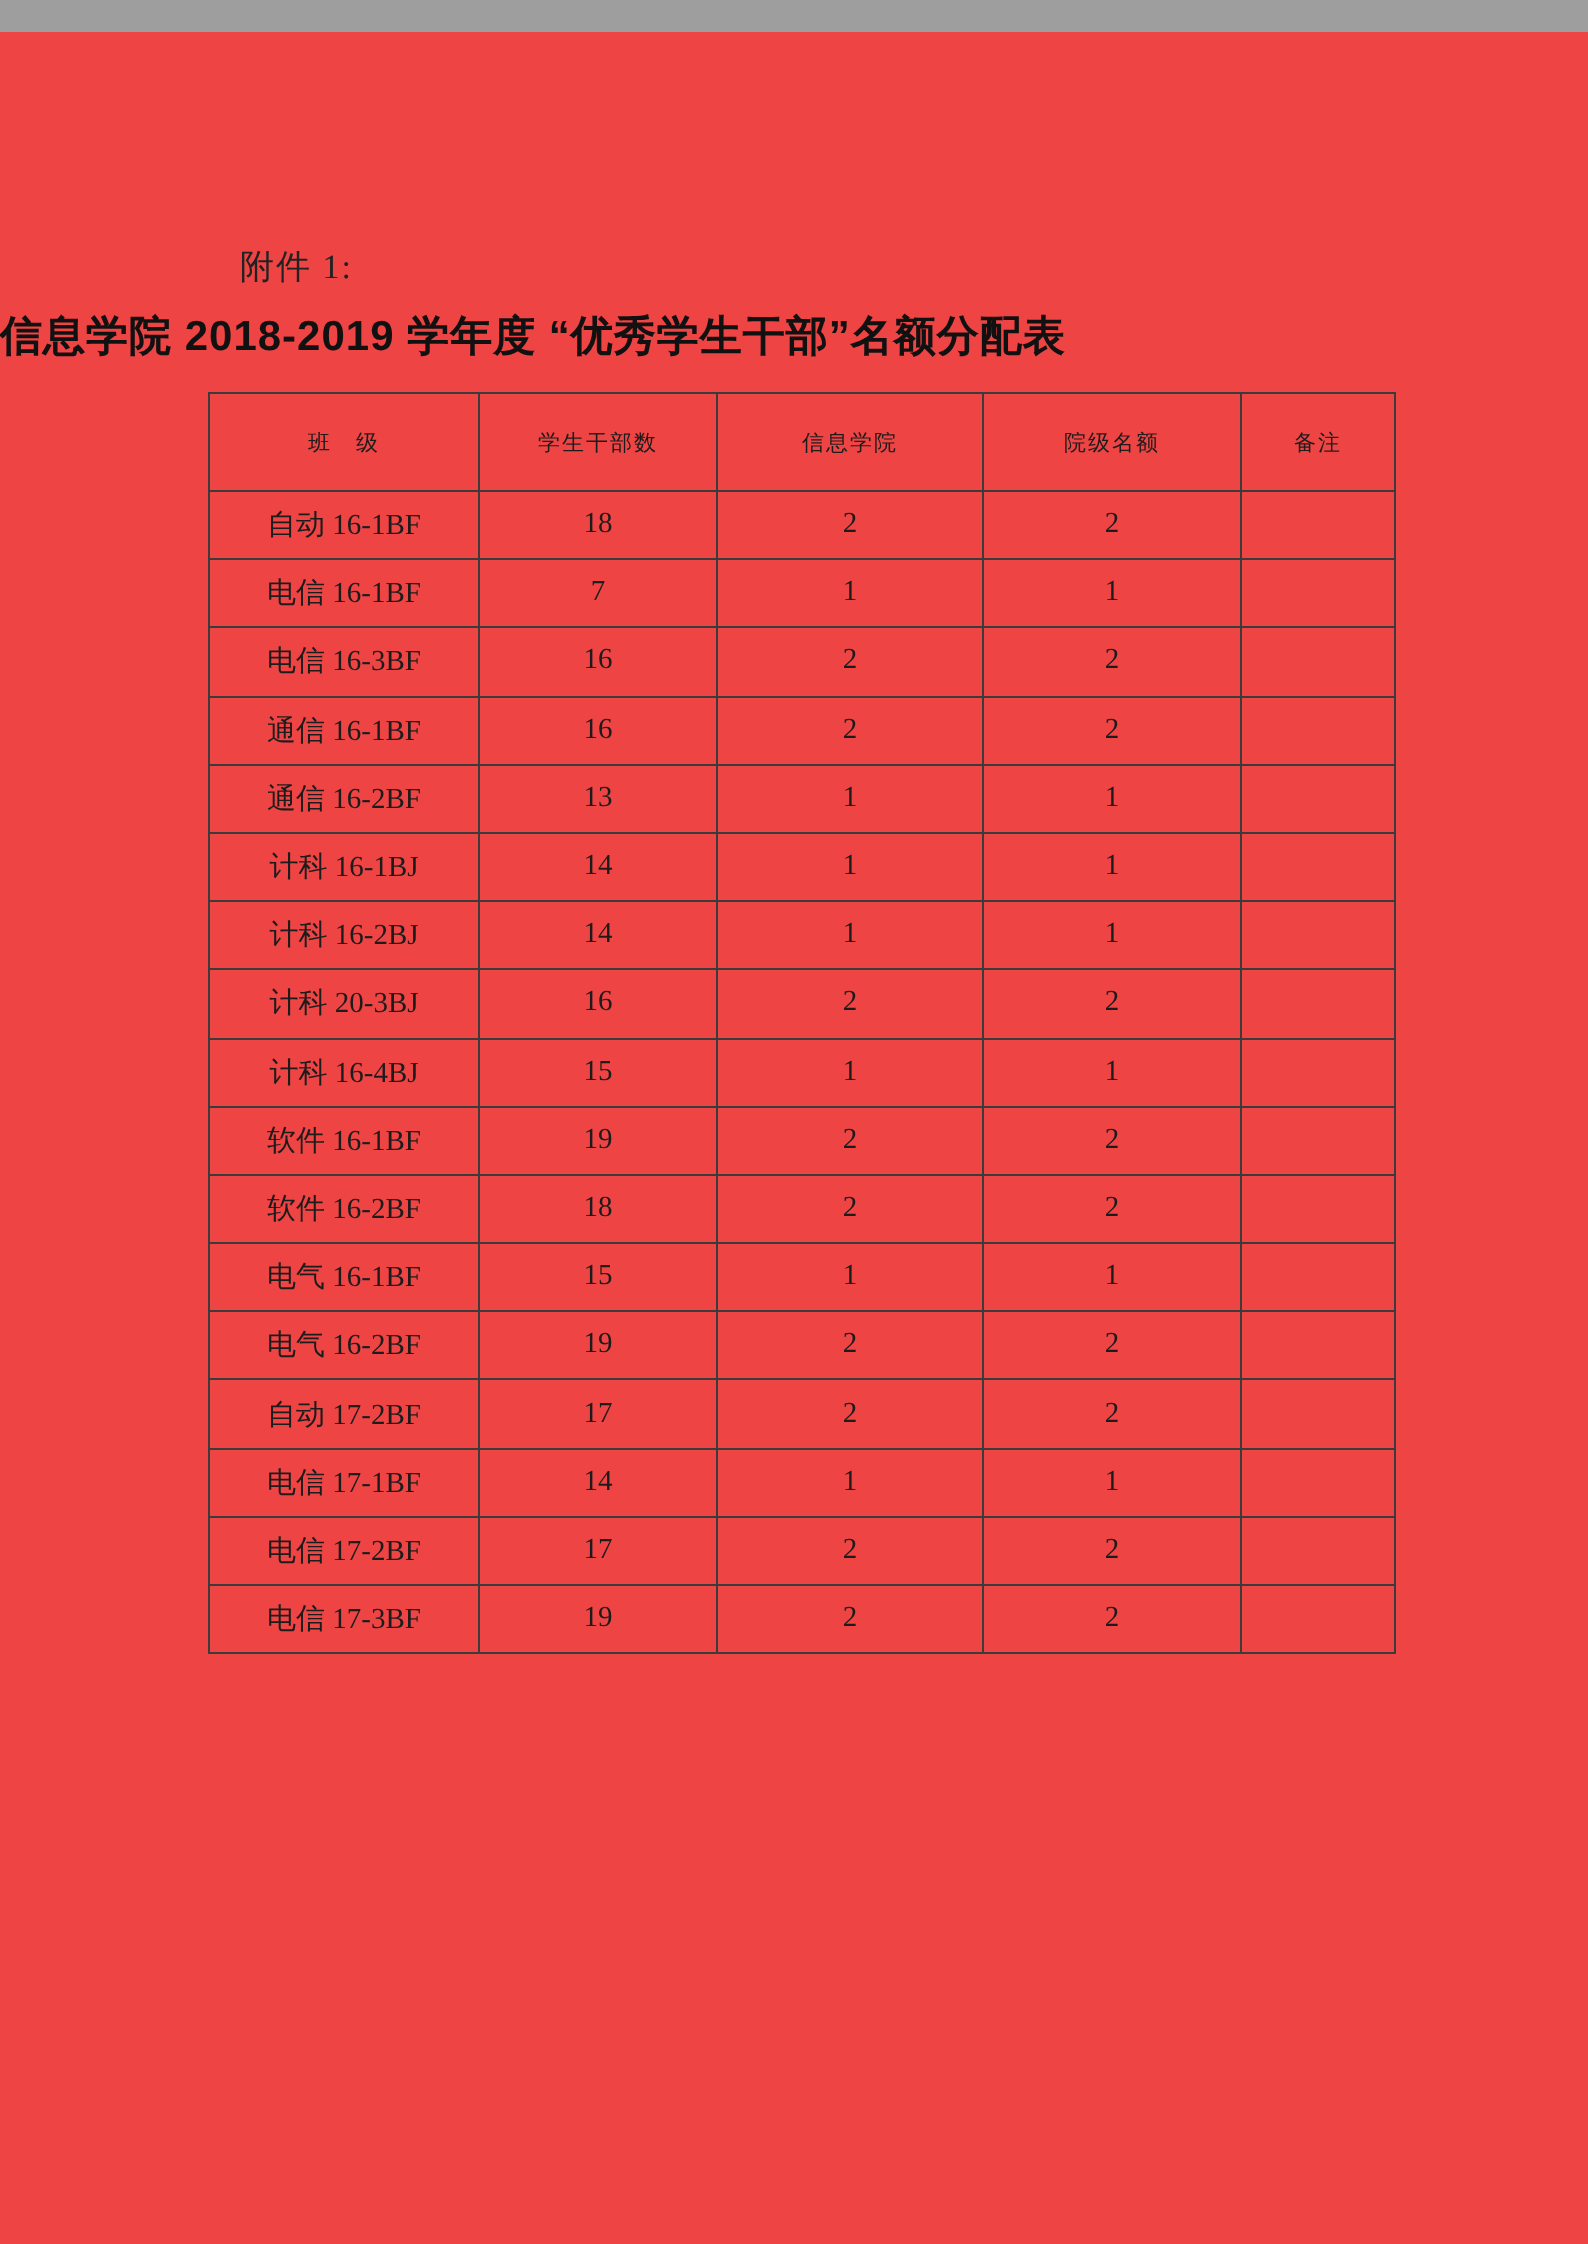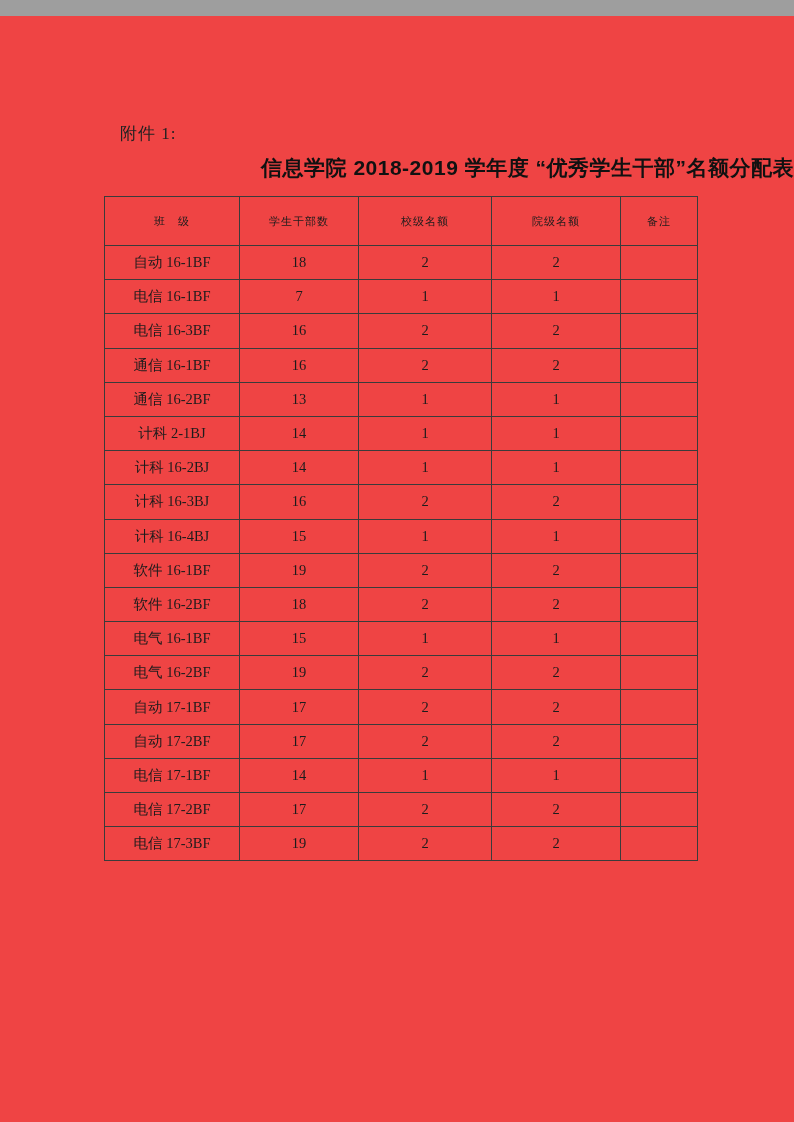--- a/index.html
+++ b/index.html
@@ -20,21 +20,21 @@
     top: 106px;
     font-size: 17px;
     letter-spacing: 1px;
     color: #222222;
   }
   .doc-title {
     position: absolute;
     left: 0;
     top: 138px;
     width: 100%;
-    text-align: right;
+    text-align: left;
     font-family: "Liberation Sans", sans-serif;
     font-weight: bold;
     font-size: 21px;
     letter-spacing: 0.5px;
     color: #111111;
   }
   table.quota-table {
     position: absolute;
     left: 104px;
     top: 180px;
@@ -81,21 +81,21 @@
       <col class="col-class">
       <col class="col-cadres">
       <col class="col-school">
       <col class="col-college">
       <col class="col-remark">
     </colgroup>
     <thead>
       <tr>
         <th>班　级</th>
         <th>学生干部数</th>
-        <th>校级名额</th>
+        <th>信息学院</th>
         <th>院级名额</th>
         <th>备注</th>
       </tr>
     </thead>
     <tbody>
         <tr>
           <td>自动 16-1BF</td>
           <td>18</td>
           <td>2</td>
           <td>2</td>
@@ -123,35 +123,35 @@
           <td></td>
         </tr>
         <tr>
           <td>通信 16-2BF</td>
           <td>13</td>
           <td>1</td>
           <td>1</td>
           <td></td>
         </tr>
         <tr>
-          <td>计科 2-1BJ</td>
+          <td>计科 16-1BJ</td>
           <td>14</td>
           <td>1</td>
           <td>1</td>
           <td></td>
         </tr>
         <tr>
           <td>计科 16-2BJ</td>
           <td>14</td>
           <td>1</td>
           <td>1</td>
           <td></td>
         </tr>
         <tr>
-          <td>计科 16-3BJ</td>
+          <td>计科 20-3BJ</td>
           <td>16</td>
           <td>2</td>
           <td>2</td>
           <td></td>
         </tr>
         <tr>
           <td>计科 16-4BJ</td>
           <td>15</td>
           <td>1</td>
           <td>1</td>
@@ -179,27 +179,20 @@
           <td></td>
         </tr>
         <tr>
           <td>电气 16-2BF</td>
           <td>19</td>
           <td>2</td>
           <td>2</td>
           <td></td>
         </tr>
         <tr>
-          <td>自动 17-1BF</td>
-          <td>17</td>
-          <td>2</td>
-          <td>2</td>
-          <td></td>
-        </tr>
-        <tr>
           <td>自动 17-2BF</td>
           <td>17</td>
           <td>2</td>
           <td>2</td>
           <td></td>
         </tr>
         <tr>
           <td>电信 17-1BF</td>
           <td>14</td>
           <td>1</td>

